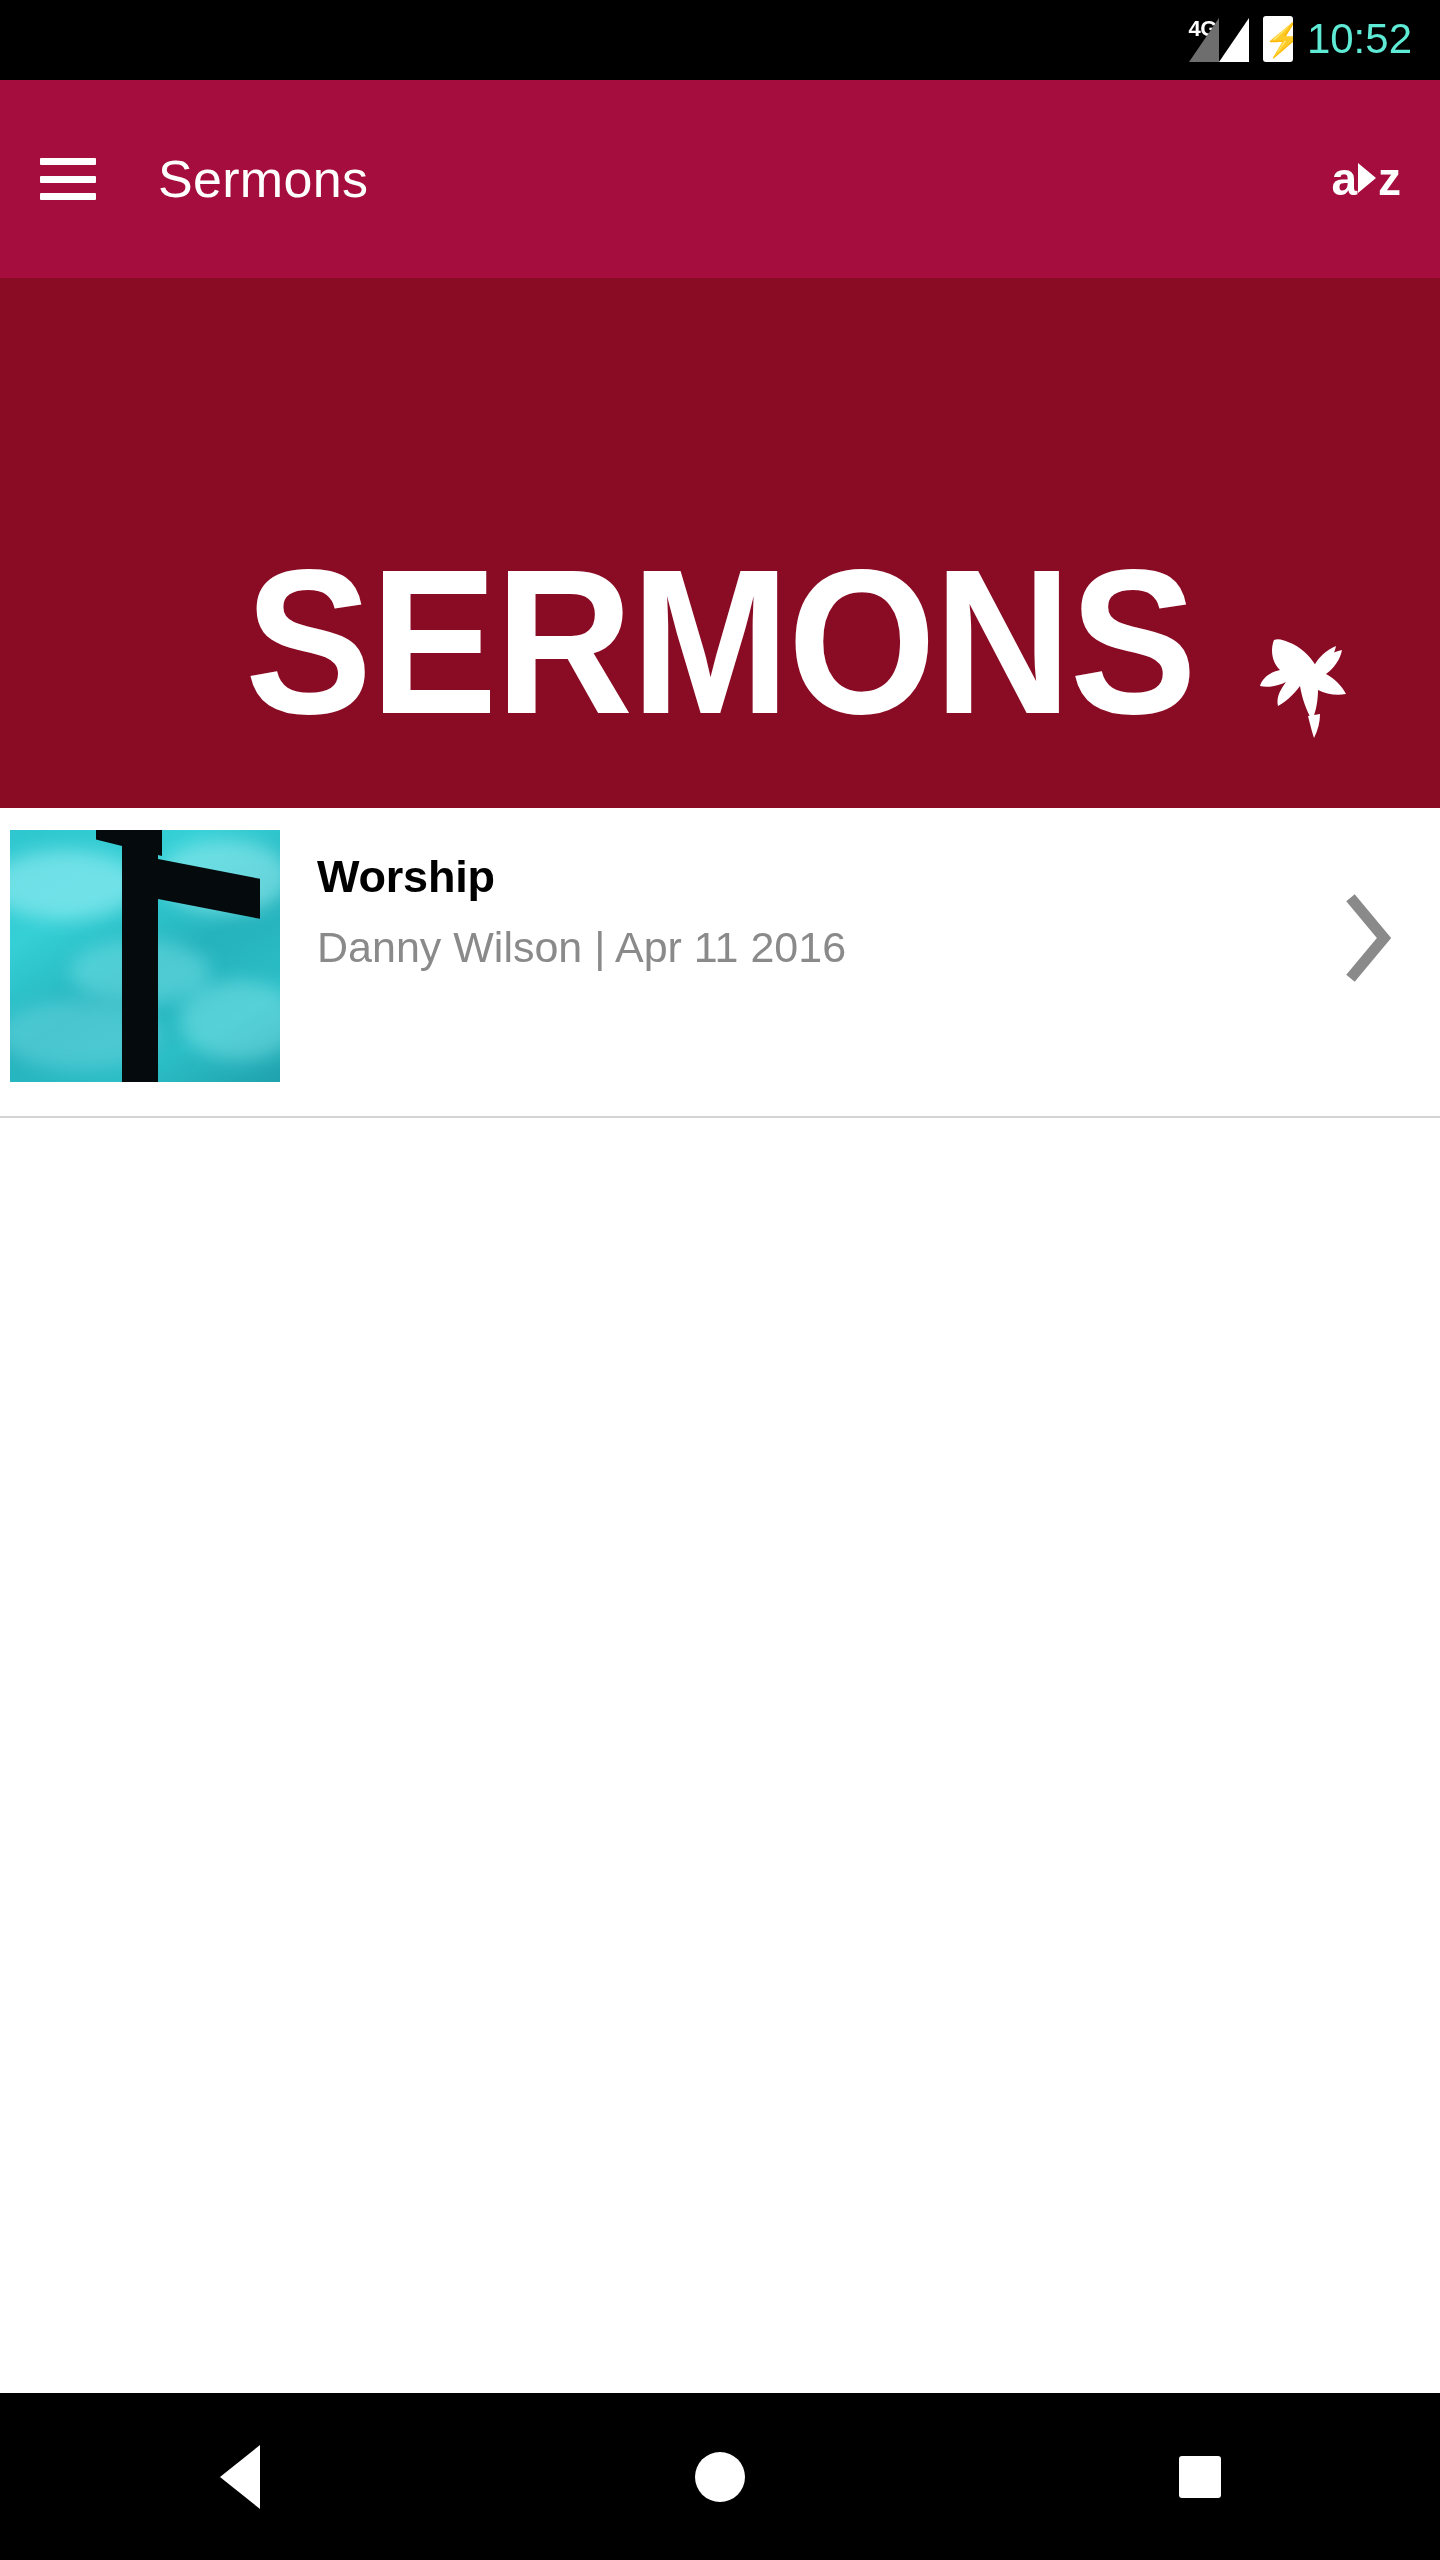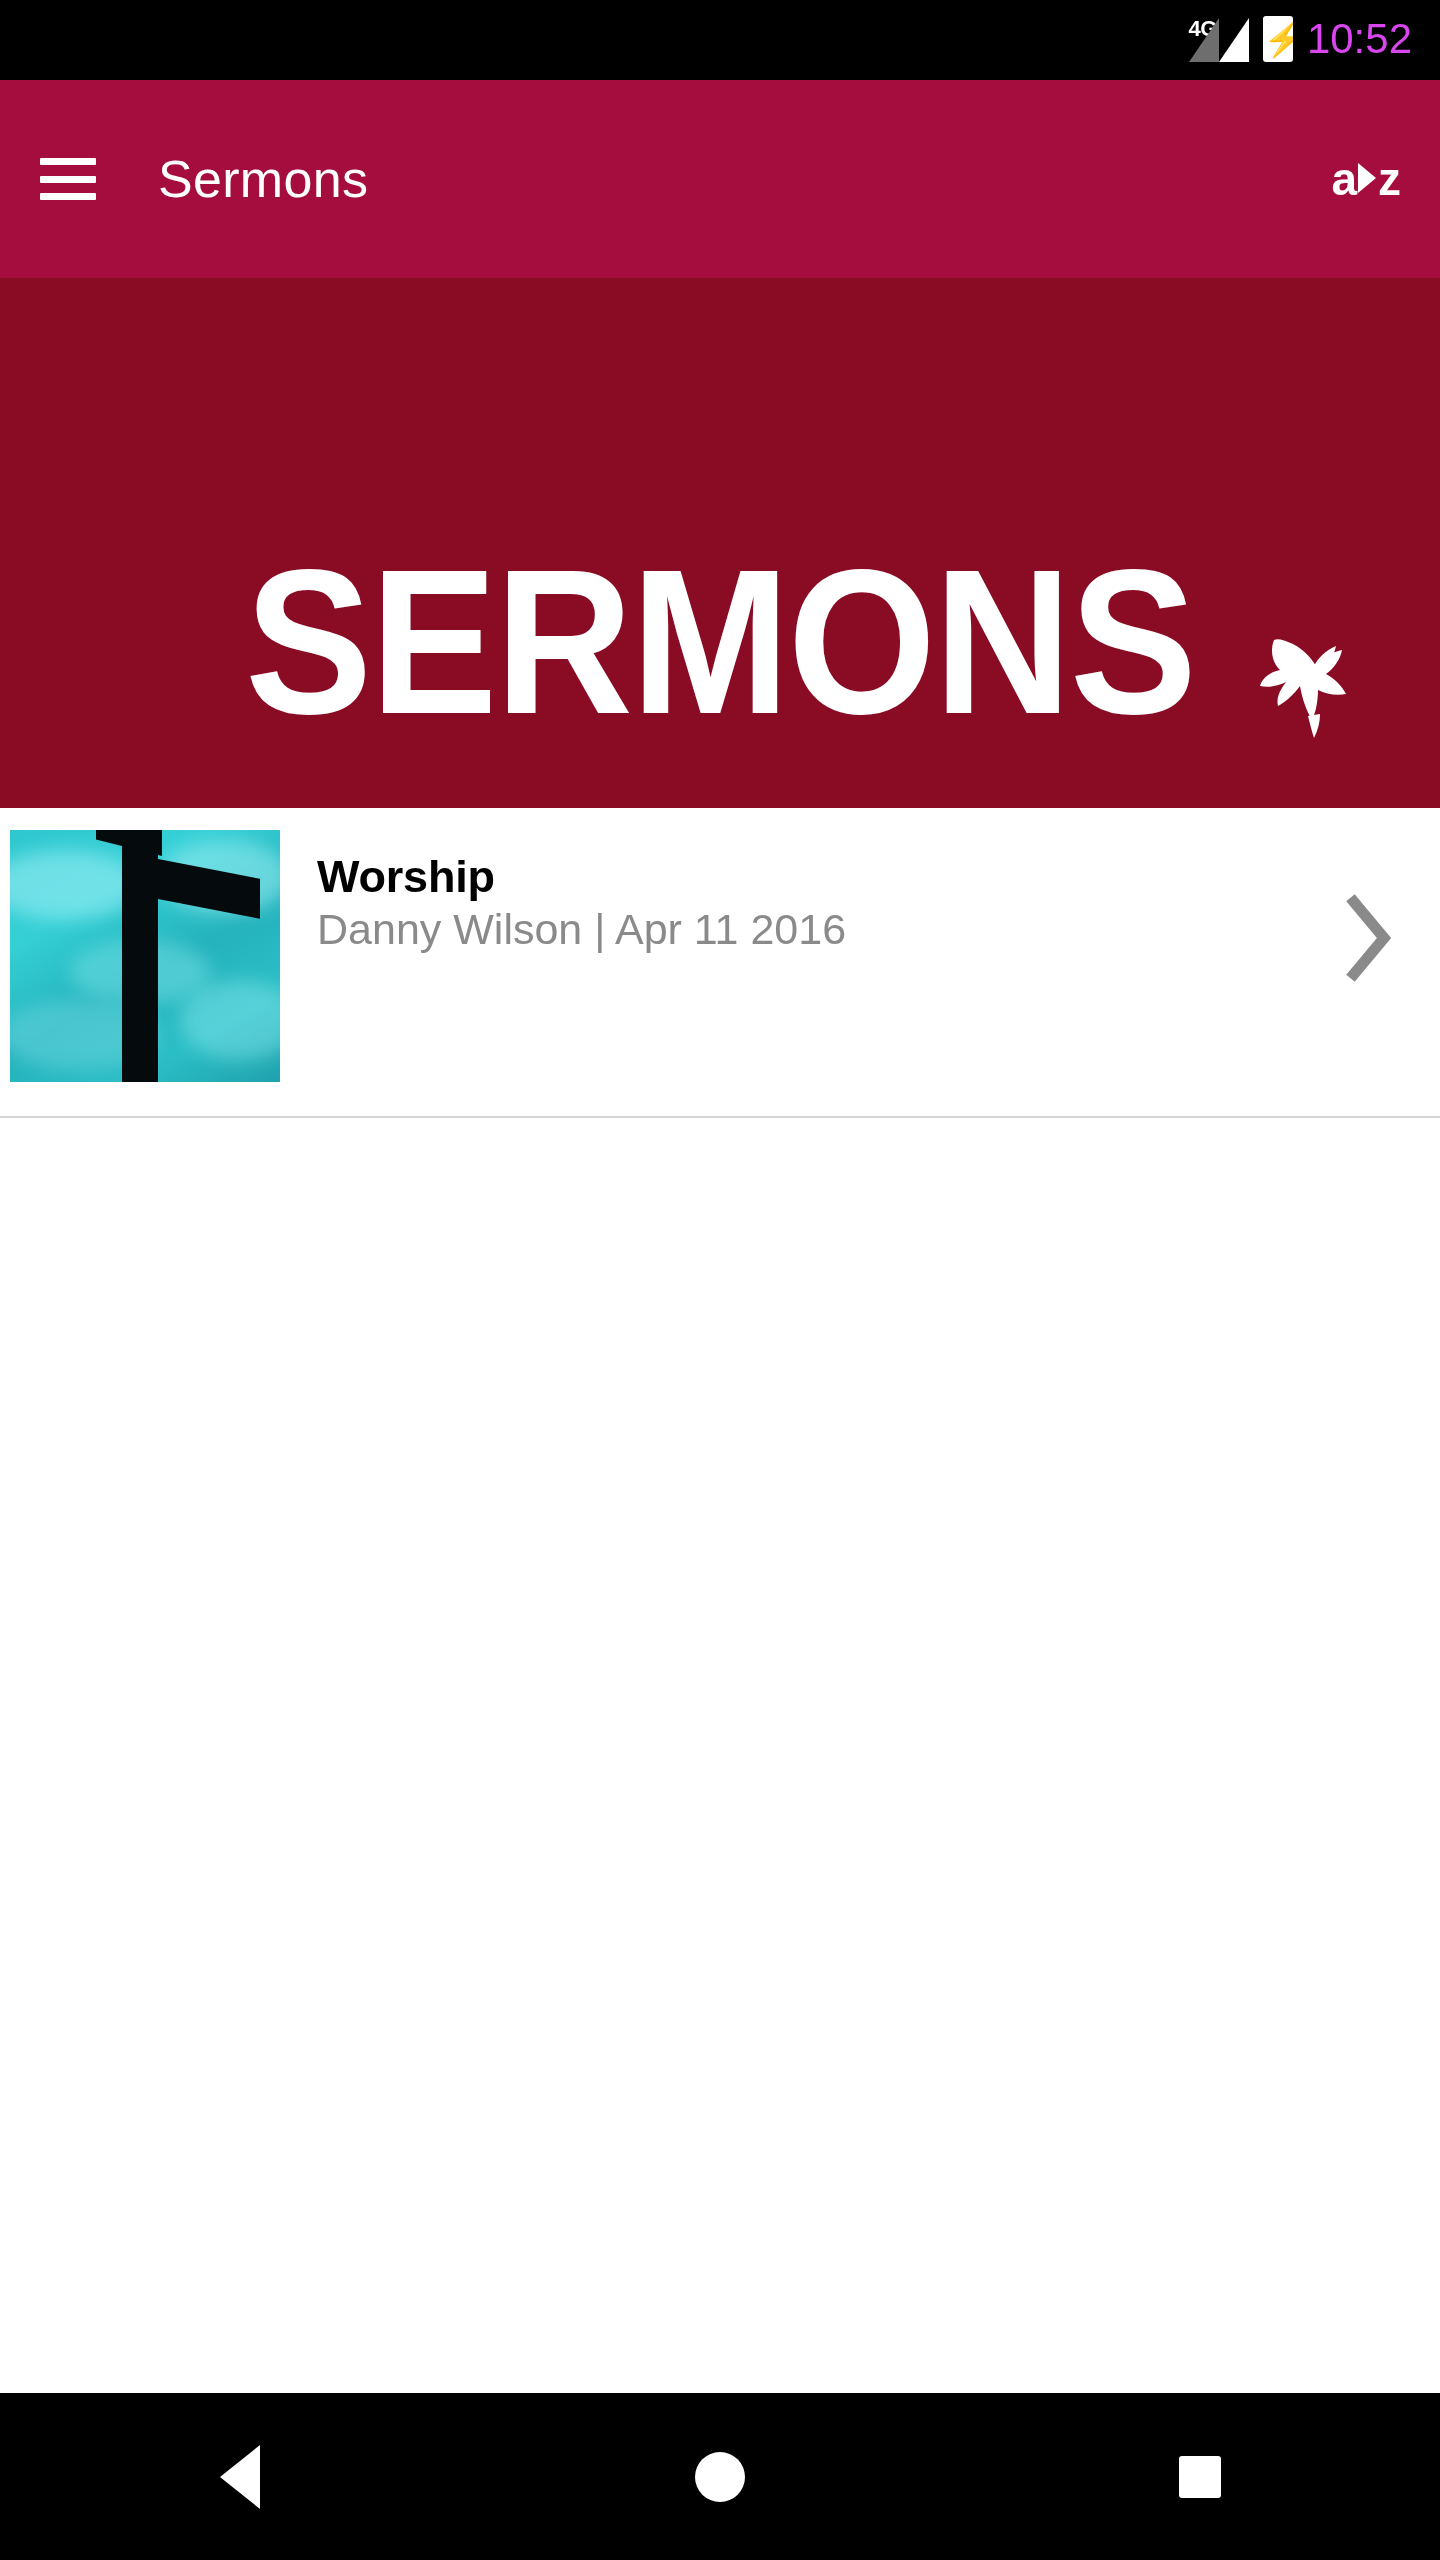--- a/index.html
+++ b/index.html
@@ -34,21 +34,21 @@
   }
   .batt::before{
     content:""; position:absolute; top:-6px; left:8px; width:14px; height:8px;
     background:#ffffff; border-radius:2px;
   }
   .batt-bolt{
     position:absolute; inset:0; color:#000; font-size:34px; line-height:46px;
     text-align:center; font-weight:700;
   }
   .clock{
-    color:#d946ef; font-size:42px; font-weight:400; line-height:1;
+    color:#5eead4; font-size:42px; font-weight:400; line-height:1;
     margin-bottom:4px; letter-spacing:0px;
   }
 
   
   .app-bar{
     position:absolute; top:80px; left:0; width:1440px; height:198px;
     background:#a50d3f; display:flex; align-items:center; padding:0 40px;
   }
   .hamburger{
     width:56px; height:42px; display:flex; flex-direction:column;
@@ -103,21 +103,21 @@
   .c5{ left:170px; top:150px; width:120px; height:80px; background:rgba(150,238,242,0.4); }
   .cross-v{ position:absolute; left:112px; top:-6px; width:36px; height:262px; background:#050a0c; }
   .cross-h{
     position:absolute; left:112px; top:22px; width:138px; height:40px;
     background:#050a0c; transform:skewY(11deg); transform-origin:left top;
   }
   .cross-top{ position:absolute; left:86px; top:-8px; width:66px; height:34px; background:#050a0c; transform:skewY(14deg); transform-origin:right top; }
 
   .item-text{ flex:1 1 auto; padding-left:37px; padding-top:22px; }
   .item-title{ color:#000000; font-size:45px; font-weight:700; line-height:1.1; letter-spacing:-0.2px; }
-  .item-sub{ color:#8a8a8a; font-size:43px; font-weight:400; margin-top:4px; line-height:1.1; }
+  .item-sub{ color:#8a8a8a; font-size:43px; font-weight:400; margin-top:22px; line-height:1.1; }
   .chevron{ flex:0 0 auto; width:130px; display:flex; align-items:center; justify-content:center; padding-top:60px; }
 
   
   .nav-bar{
     position:absolute; bottom:0; left:0; width:1440px; height:167px;
     background:#000000; display:flex; align-items:center; justify-content:space-around;
   }
   .nav-btn{ width:200px; height:167px; display:flex; align-items:center; justify-content:center; }
   .nav-back{ width:0; height:0; border-top:32px solid transparent; border-bottom:32px solid transparent; border-right:40px solid #ffffff; }
   .nav-home{ width:50px; height:50px; border-radius:50%; background:#ffffff; }

